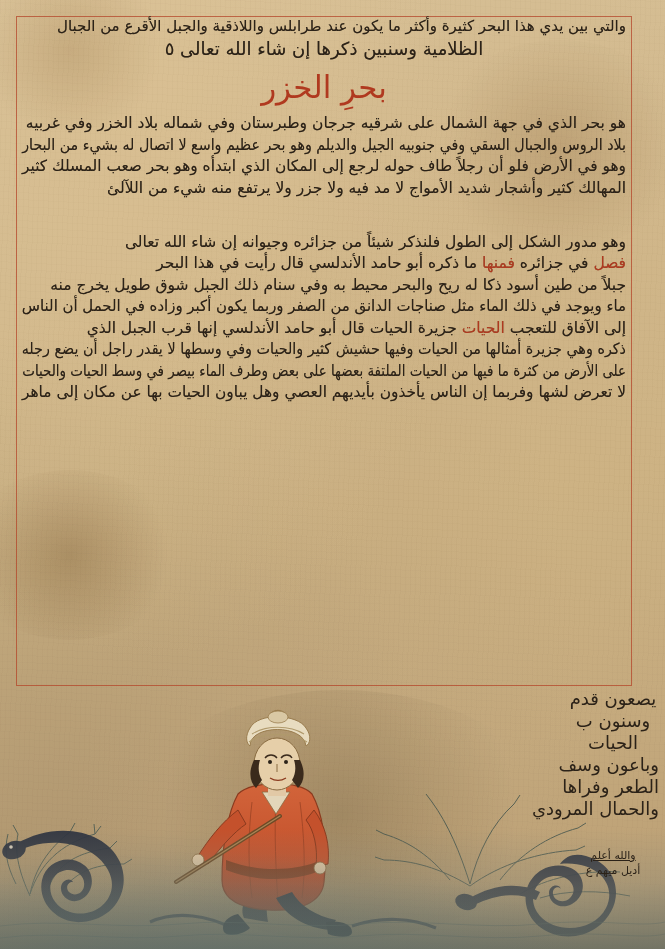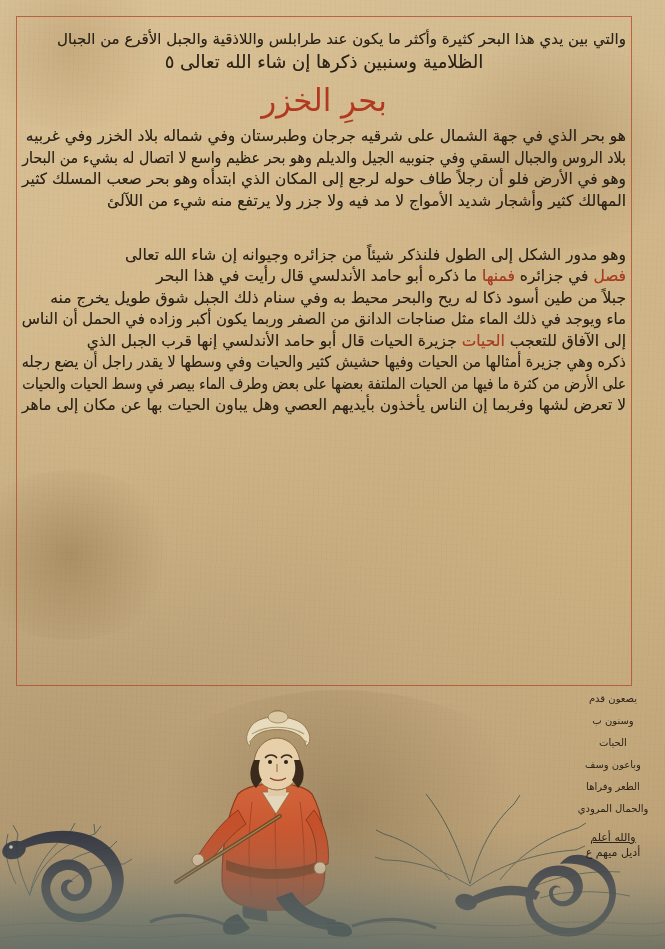--- a/index.html
+++ b/index.html
@@ -54,21 +54,21 @@
     height: 668px;
     border: 1.3px solid #b4462a;
     opacity: .75;
     pointer-events: none;
   }
 
   
   #textblock {
     position: absolute;
     left: 22px;
-    top: 29px;
+    top: 16px;
     width: 604px;
     direction: rtl;
     text-align: justify;
   }
   .line {
     font-family: "DejaVu Sans", sans-serif;
     color: #2b2218;
     font-size: 15.5px;
     line-height: 21px;
     letter-spacing: 0px;
@@ -110,21 +110,21 @@
   #margincol {
     position: absolute;
     right: 6px;
     top: 688px;
     width: 92px;
     direction: rtl;
     text-align: center;
     color: #2b2218;
   }
   #margincol .mline {
-    font-size: 10px;
+    font-size: 18px;
     line-height: 22px;
     white-space: nowrap;
   }
   #margincol .mline.small { font-size: 11px; line-height: 15px; }
 
   
   svg { display: block; }
 </style>
 </head>
 <body>
@@ -307,17 +307,17 @@
     </svg>
   </div>
 
   <div id="margincol">
     <div class="mline">يصعون قدم</div>
     <div class="mline">وسنون ب</div>
     <div class="mline">الحيات</div>
     <div class="mline">وباعون وسف</div>
     <div class="mline">الطعر وفراها</div>
     <div class="mline">والحمال المرودي</div>
-    <div class="mline small" style="margin-top:10px;text-decoration:underline;">والله أعلم</div>
+    <div class="mline small" style="margin-top:28px;text-decoration:underline;">والله أعلم</div>
     <div class="mline small">أديل ميهم ع</div>
   </div>
 
 </div>
 
 </body></html>

